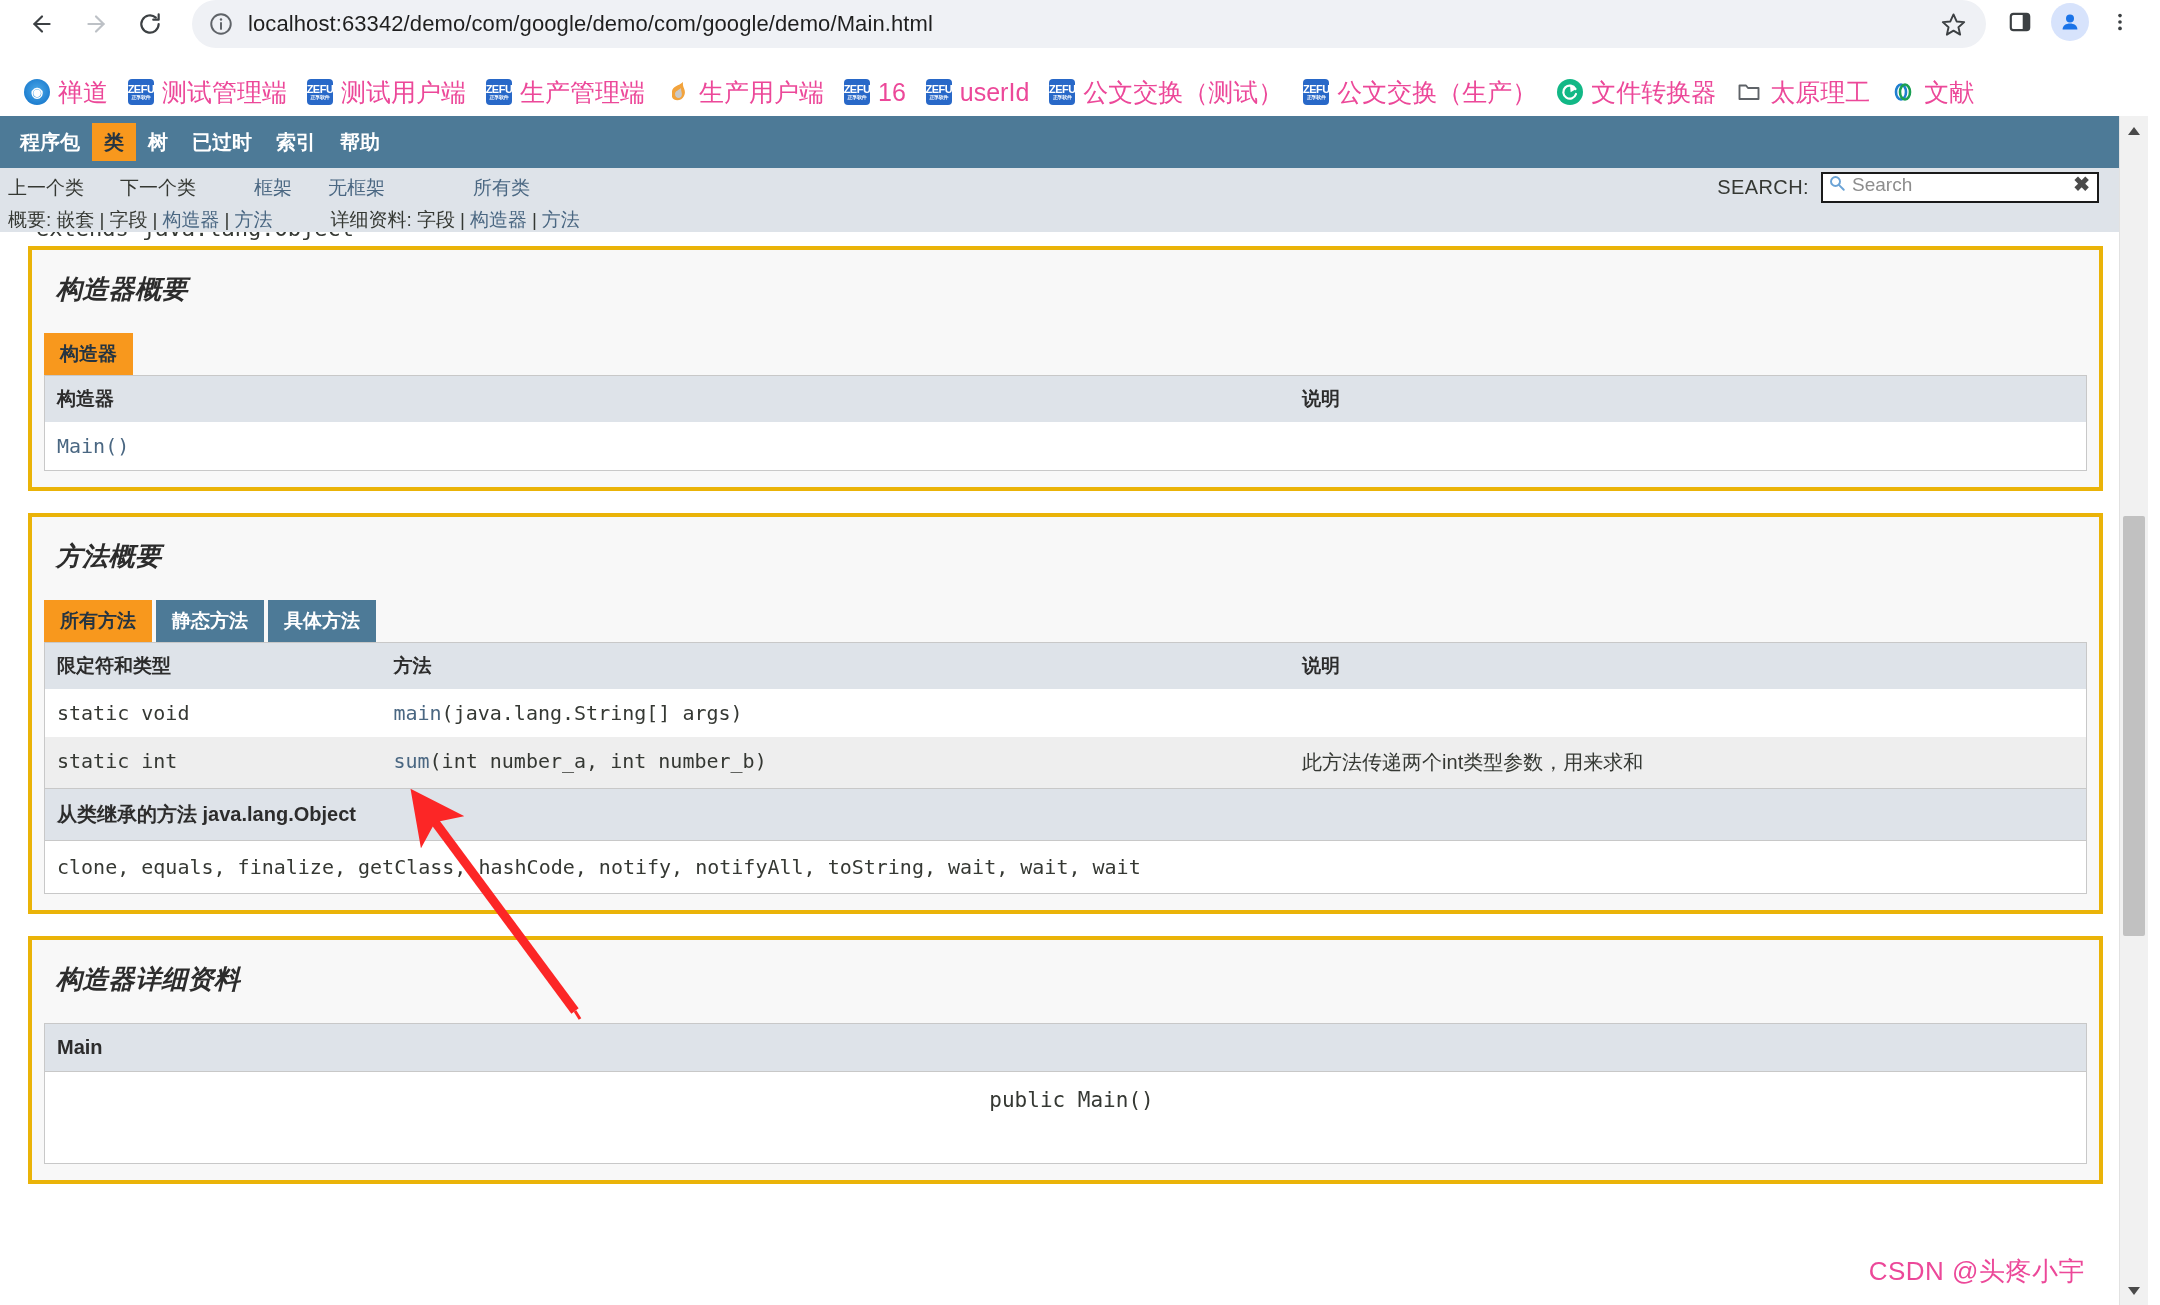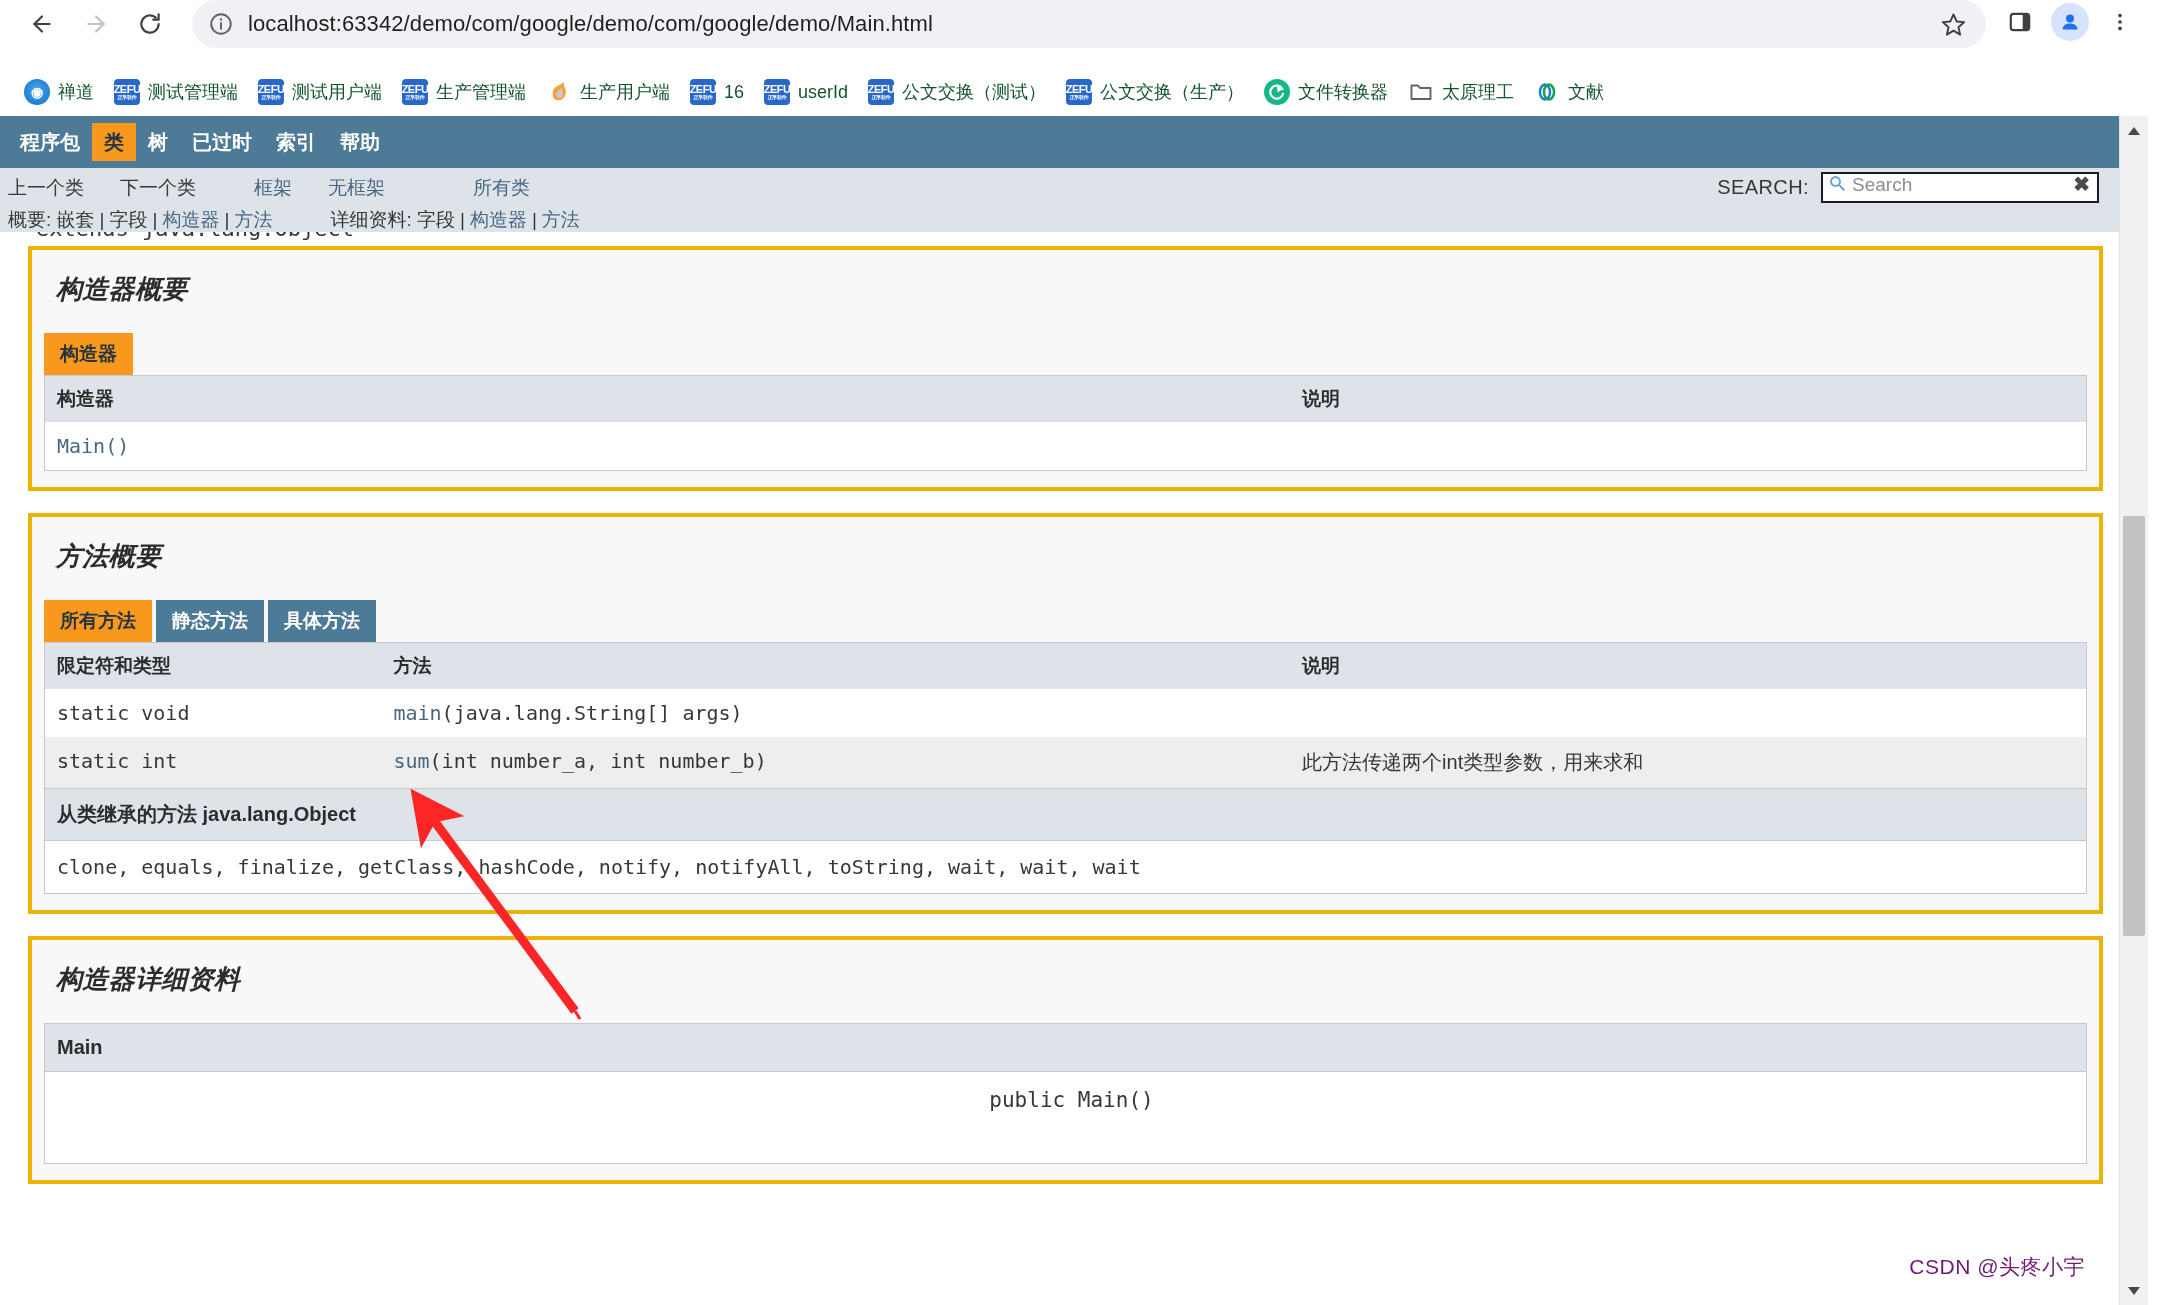--- a/index.html
+++ b/index.html
@@ -83,22 +83,22 @@
   .bm {
     display: flex;
     align-items: center;
     height: 38px;
     padding: 0 10px;
     border-radius: 6px;
     gap: 8px;
     flex: 0 0 auto;
   }
   .bm-label {
-    font-size: 18px;
-    color: #14532d;
+    font-size: 25px;
+    color: #ec4899;
     white-space: nowrap;
   }
   .bm-ico {
     width: 26px; height: 26px;
     flex: 0 0 auto;
     display: flex; align-items: center; justify-content: center;
     font-size: 10px;
     font-weight: bold;
     border-radius: 4px;
     overflow: hidden;
@@ -356,23 +356,23 @@
     position: absolute;
     left: 0; top: 0;
     width: 2131px; height: 100%;
     pointer-events: none;
   }
 
   
   .watermark {
     position: absolute;
     right: 46px;
-    bottom: 24px;
-    font-size: 21px;
-    color: #701a75;
+    bottom: 16px;
+    font-size: 26px;
+    color: #ec4899;
     letter-spacing: 0.5px;
   }
 
   
   .vscroll {
     position: absolute;
     right: 0; top: 0;
     width: 29px;
     height: 100%;
     background: #f1f1f1;

